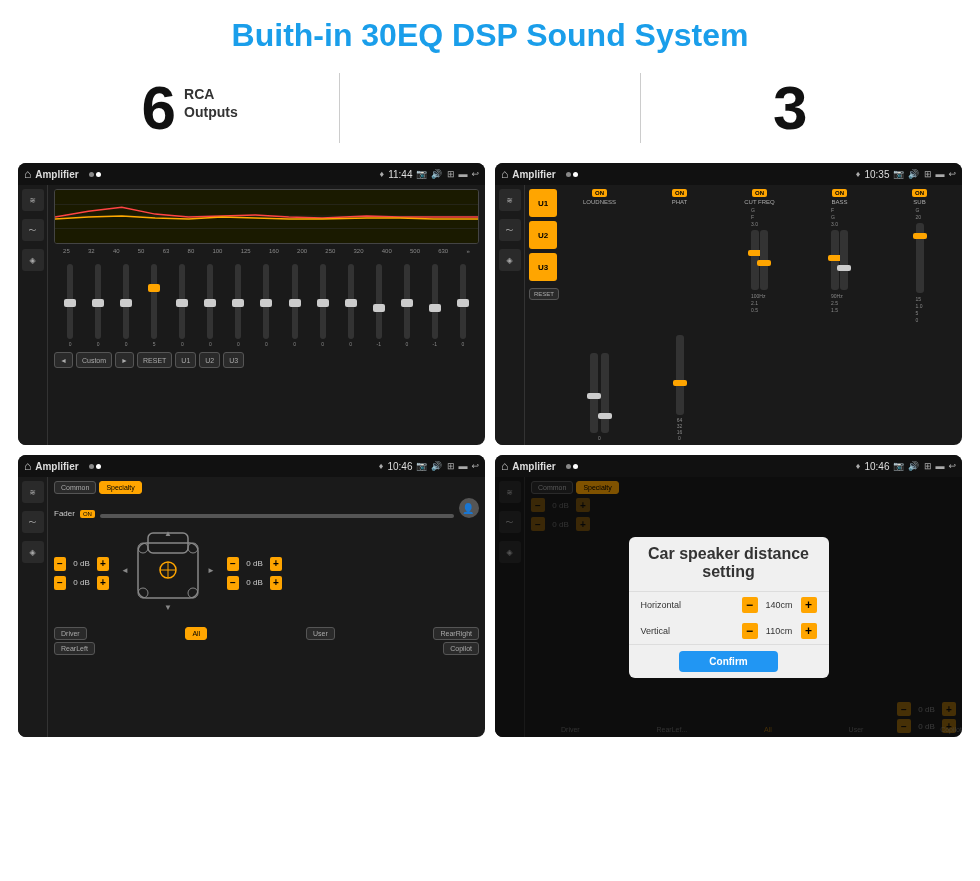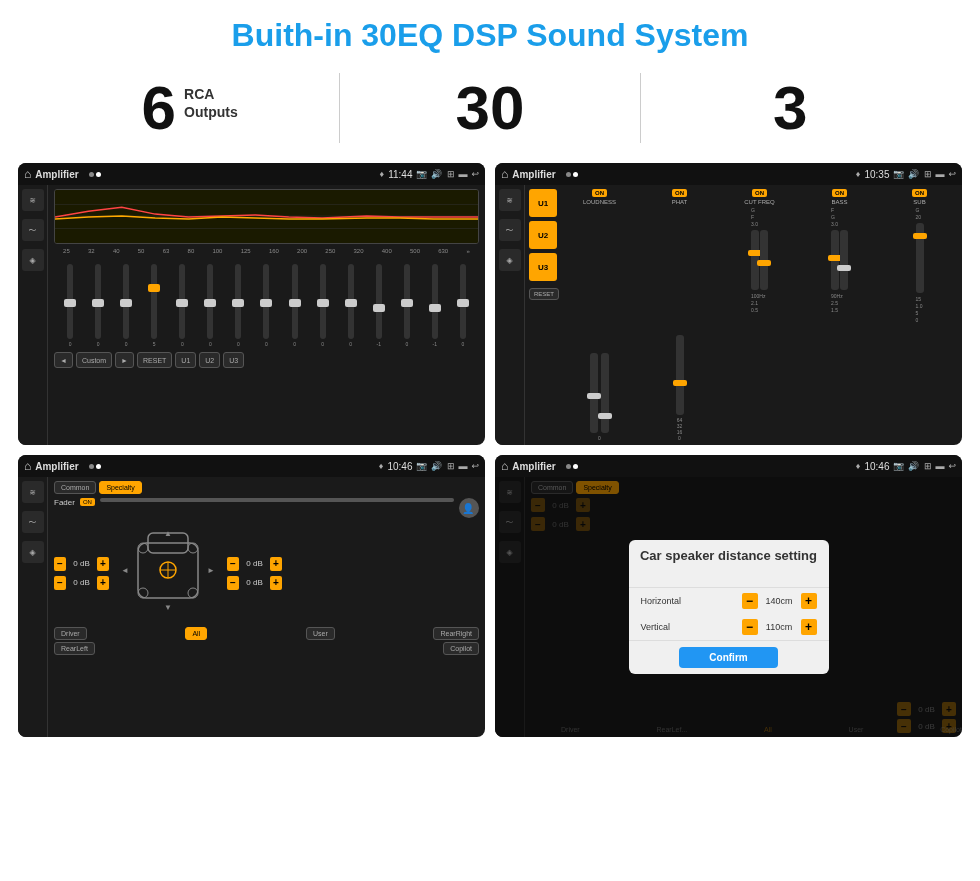--- a/index.html
+++ b/index.html
@@ -326,21 +326,21 @@
     }
 
     .fader-tab.active {
       background: #ffa500;
       color: #000;
       border-color: #ffa500;
     }
 
     .fader-top {
       display: flex;
-      align-items: flex-start;
+      align-items: flex-end;
       gap: 5px;
       margin-bottom: 5px;
       font-size: 8px;
       color: #ccc;
     }
 
     .fader-on {
       background: #ffa500;
       color: #000;
       font-size: 6px;
@@ -429,24 +429,24 @@
 
     .dialog-box {
       background: #f0f0f0;
       border-radius: 6px;
       width: 200px;
       overflow: hidden;
     }
 
     .dialog-title {
       text-align: center;
-      font-size: 13px;
+      font-size: 16px;
       font-weight: bold;
       color: #333;
-      padding: 8px 10px 24px;
+      padding: 8px 10px 10px;
       border-bottom: 1px solid #ddd;
     }
 
     .dialog-row {
       display: flex;
       align-items: center;
       justify-content: space-between;
       padding: 5px 12px;
       font-size: 9px;
       color: #333;
@@ -538,21 +538,20 @@
 <div class="stats-row">
   <div class="stat-item">
     <span class="stat-number">6</span>
     <div class="stat-text">
       <span>RCA</span><br>
       <span>Outputs</span>
     </div>
   </div>
   <div class="stat-divider"></div>
   <div class="stat-item">
-    <span class="stat-number">30</span>
   </div>
   <div class="stat-divider"></div>
   <div class="stat-item">
     <span class="stat-number">3</span>
   </div>
 </div>
 
 <div class="screens-grid">
 
   <div class="screen">

